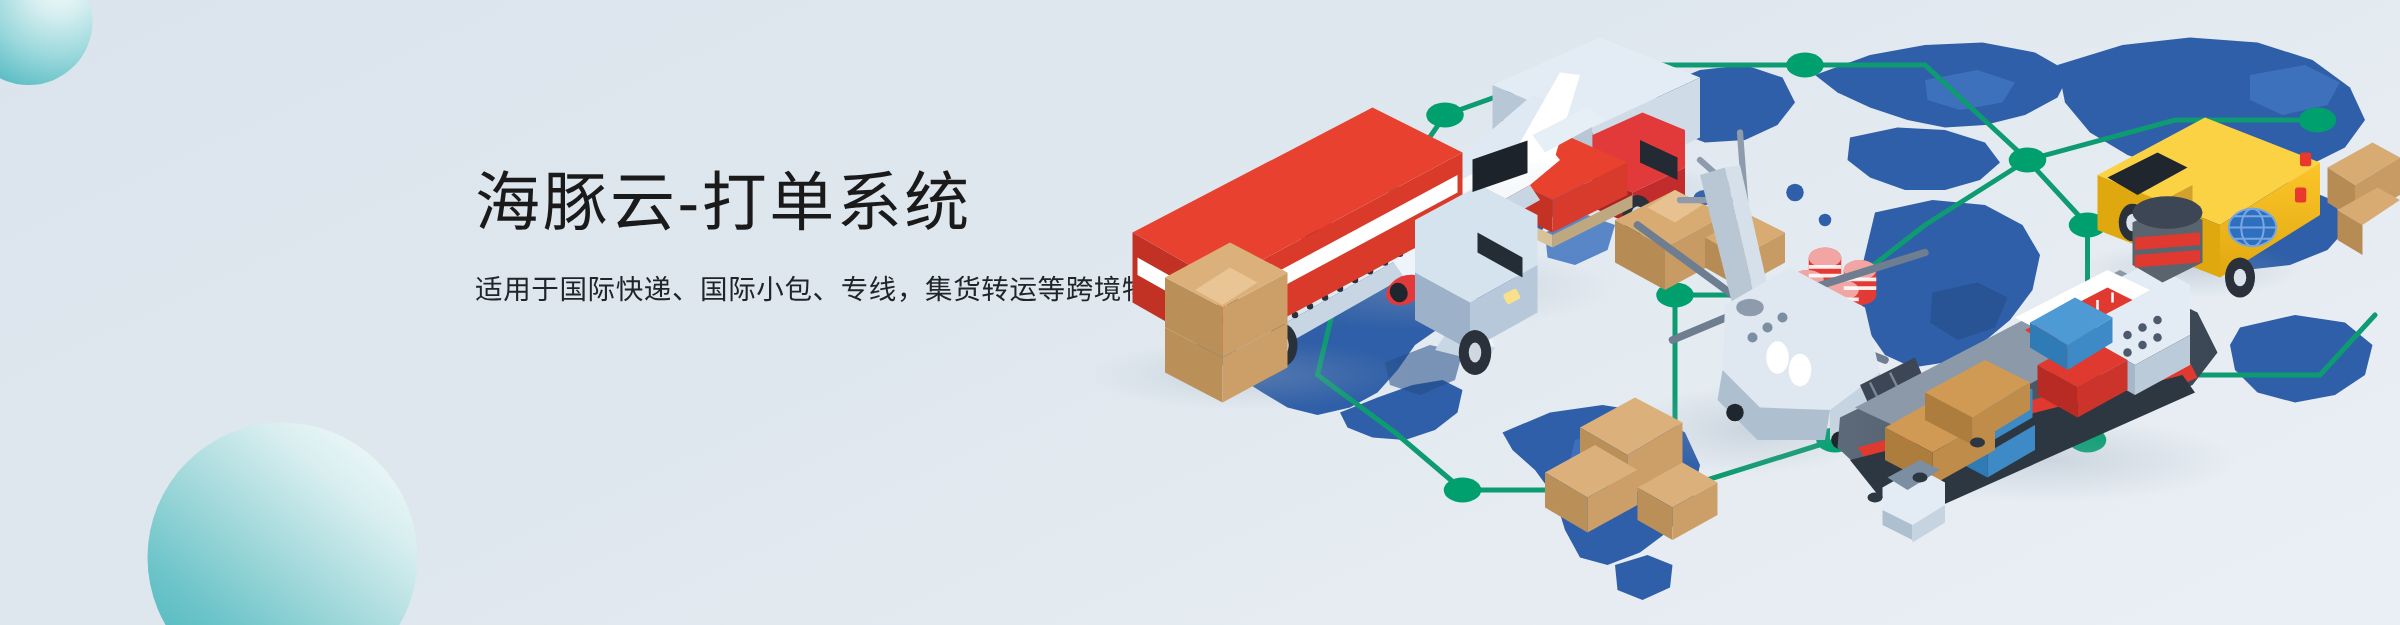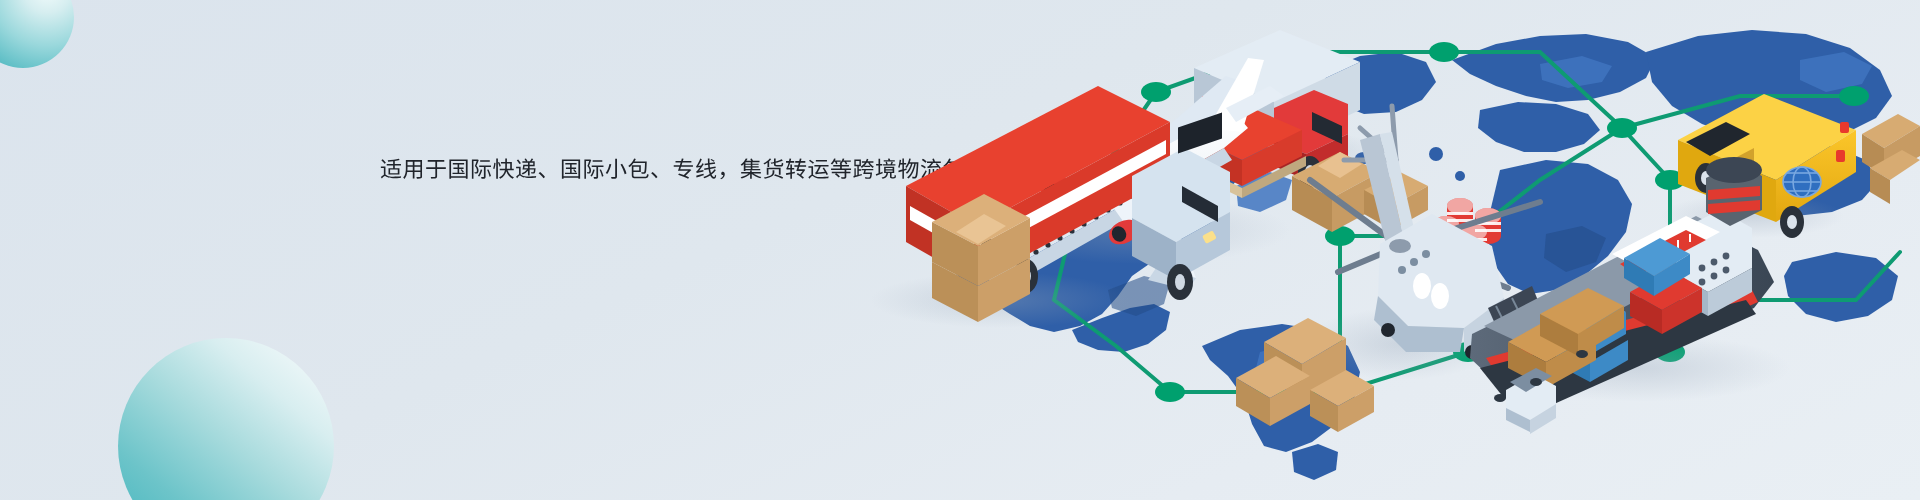--- a/index.html
+++ b/index.html
@@ -42,20 +42,21 @@
 </style>
 </head>
 <body>
 
 <div id="banner">
 
   <div class="deco-circle" id="deco-tl"></div>
   <div class="deco-circle" id="deco-bl"></div>
 
   <div id="copy">
+    <div id="title">海豚云-打单系统</div>
     <div id="subtitle">适用于国际快递、国际小包、专线，集货转运等跨境物流包裹处理</div>
   </div>
 
   <div id="artwork">
     <svg viewBox="0 0 1080 500" xmlns="http://www.w3.org/2000/svg" aria-hidden="true">
       <defs>
         <linearGradient id="planeBody" x1="0" y1="0" x2="0" y2="1">
           <stop offset="0%" stop-color="#ffffff"></stop>
             <stop offset="100%" stop-color="#d7e3ee"></stop>
         </linearGradient>

